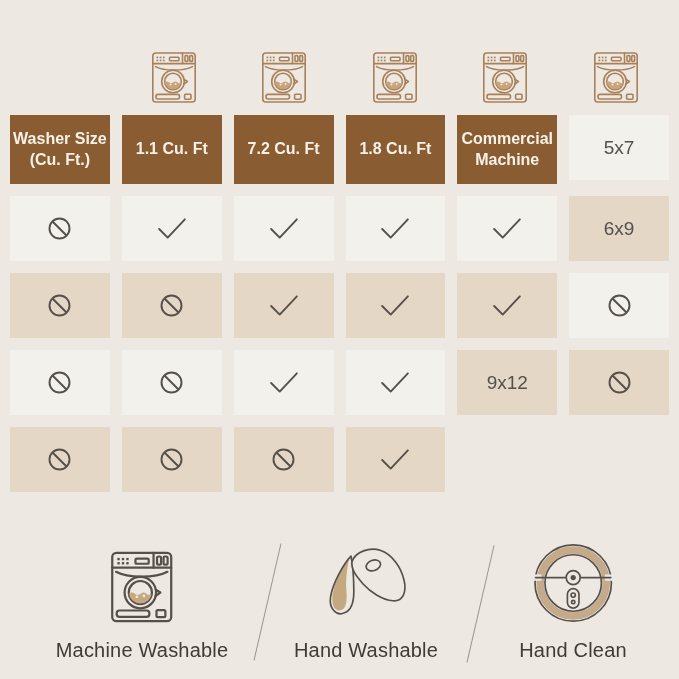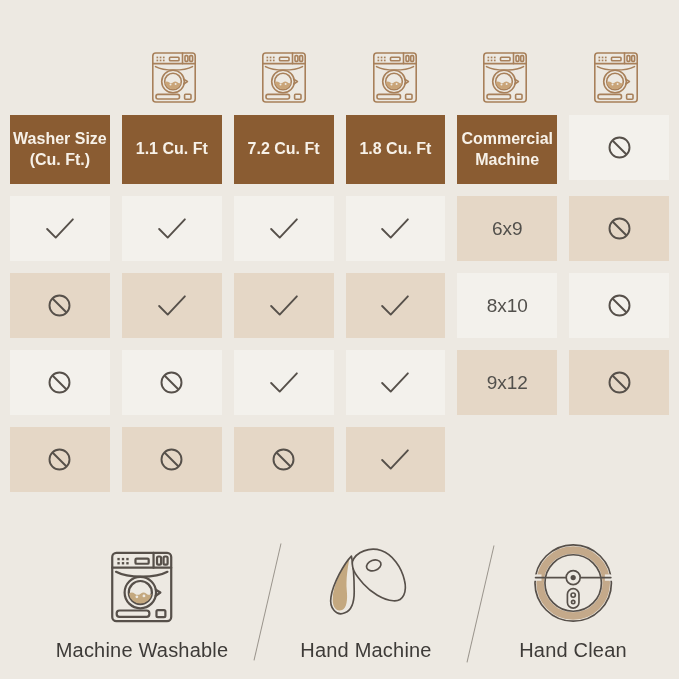--- a/index.html
+++ b/index.html
@@ -242,20 +242,23 @@
   </div>
 
   <div class="ctable">
 
     <div class="hcell">Washer Size (Cu. Ft.)</div>
     <div class="hcell">1.1 Cu. Ft</div>
     <div class="hcell">7.2 Cu. Ft</div>
     <div class="hcell">1.8 Cu. Ft</div>
     <div class="hcell">Commercial Machine</div>
 
+    <div class="cell r-light">
+        <span class="row-label">5x7</span>
+      </div>
     <div class="cell r-light sym">
         <svg class="sym-no" viewBox="0 0 26 26">
           <circle cx="13" cy="13" r="10.4" fill="none" stroke="currentColor" stroke-width="2"></circle>
           <line x1="5.7" y1="5.7" x2="20.3" y2="20.3" stroke="currentColor" stroke-width="2"></line>
         </svg>
       </div>
     <div class="cell r-light sym">
         <svg class="sym-check" viewBox="0 0 28 22">
           <path d="M2,11 L10,19 L26,2" fill="none" stroke="currentColor" stroke-width="1.8" stroke-linecap="round" stroke-linejoin="round"></path>
         </svg>
@@ -300,23 +303,20 @@
         <svg class="sym-check" viewBox="0 0 28 22">
           <path d="M2,11 L10,19 L26,2" fill="none" stroke="currentColor" stroke-width="1.8" stroke-linecap="round" stroke-linejoin="round"></path>
         </svg>
       </div>
     <div class="cell r-tan sym">
         <svg class="sym-check" viewBox="0 0 28 22">
           <path d="M2,11 L10,19 L26,2" fill="none" stroke="currentColor" stroke-width="1.8" stroke-linecap="round" stroke-linejoin="round"></path>
         </svg>
       </div>
 
-    <div class="cell r-light">
-        <span class="row-label">8x10</span>
-      </div>
     <div class="cell r-light sym">
         <svg class="sym-no" viewBox="0 0 26 26">
           <circle cx="13" cy="13" r="10.4" fill="none" stroke="currentColor" stroke-width="2"></circle>
           <line x1="5.7" y1="5.7" x2="20.3" y2="20.3" stroke="currentColor" stroke-width="2"></line>
         </svg>
       </div>
     <div class="cell r-light sym">
         <svg class="sym-no" viewBox="0 0 26 26">
           <circle cx="13" cy="13" r="10.4" fill="none" stroke="currentColor" stroke-width="2"></circle>
           <line x1="5.7" y1="5.7" x2="20.3" y2="20.3" stroke="currentColor" stroke-width="2"></line>
@@ -411,21 +411,21 @@
         <svg viewBox="0 0 104 86">
           <path d="M36,13 C28,21 16,43 14,57 C12,69 20,78 29,74 C37,71 39,61 39,51 C39,38 38,23 36,13 Z" class="bgfill"></path>
           <path d="M34,15 C27,23 17,43 16,57 C15,67 19,73 26,71 C31,69 32,60 31,50 C30,38 32,25 34,15 Z" style="fill:var(--water);stroke:none;"></path>
           <path d="M36,13 C28,21 16,43 14,57 C12,69 20,78 29,74 C37,71 39,61 39,51 C39,38 38,23 36,13 Z" class="rst"></path>
           <path d="M37,19 C41,8 56,3 68,7 C80,11 90,25 93,39 C96,51 92,62 81,61 C70,60 57,52 49,43 C42,35 36,28 37,19 Z" class="bgfill"></path>
           <path d="M37,19 C41,8 56,3 68,7 C80,11 90,25 93,39 C96,51 92,62 81,61 C70,60 57,52 49,43 C42,35 36,28 37,19 Z" class="rst"></path>
           <ellipse cx="60" cy="23" rx="8" ry="5.5" transform="rotate(-20 60 23)" class="bgfill"></ellipse>
           <ellipse cx="60" cy="23" rx="8" ry="5.5" transform="rotate(-20 60 23)" class="rst"></ellipse>
         </svg>
       </div>
-      <div class="legend-label">Hand Machine</div>
+      <div class="legend-label">Hand Washable</div>
     </div>
 
     <div class="div-line div-line-2"></div>
 
     <div class="legend-item li-robot">
       <div class="icon-wrap">
         <svg viewBox="0 0 88 88">
           <circle cx="44" cy="44" r="35.5" class="band"></circle>
           <circle cx="44" cy="44" r="41" class="rst"></circle>
           <circle cx="44" cy="44" r="30.3" class="rst"></circle>

